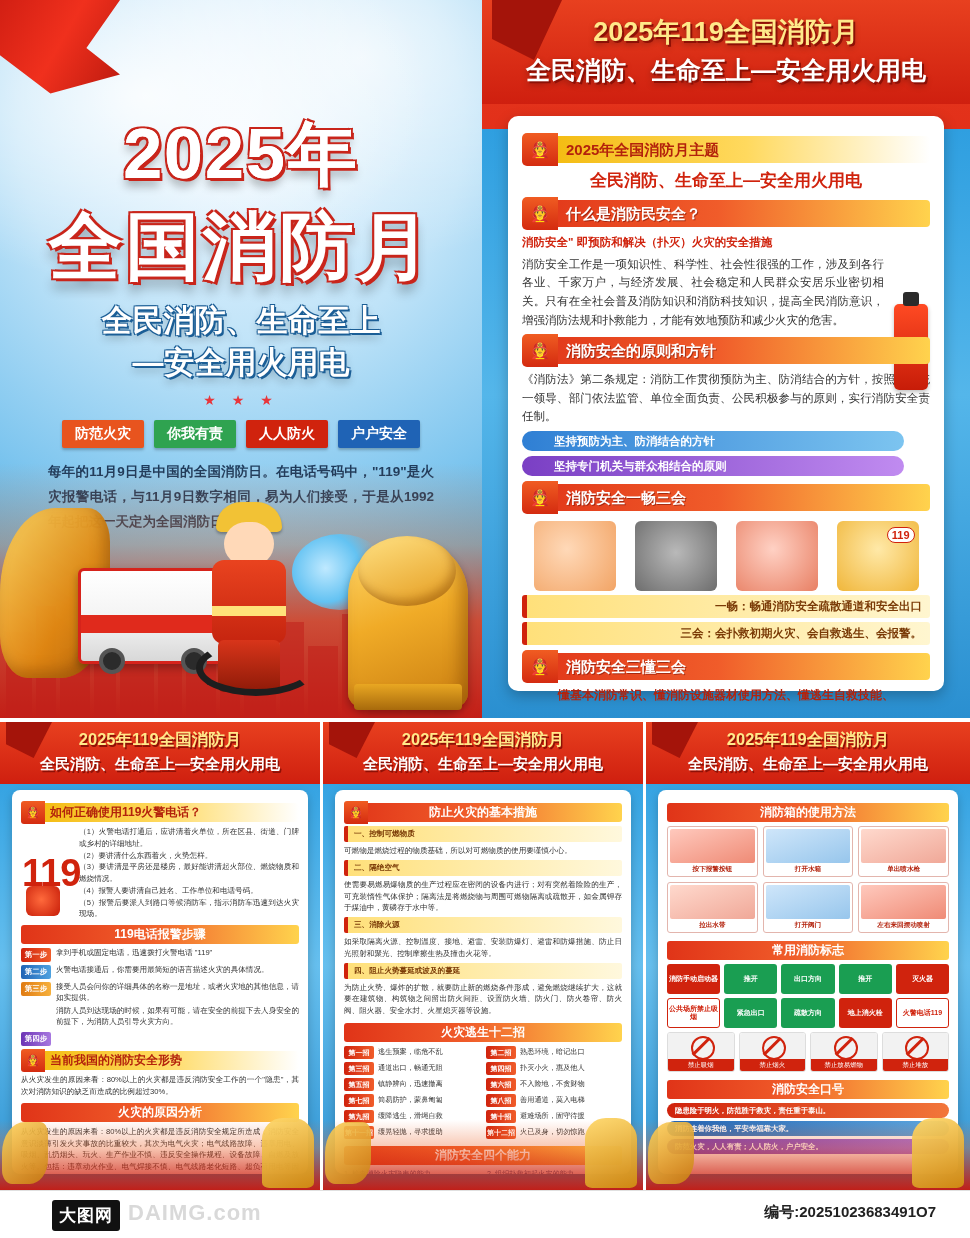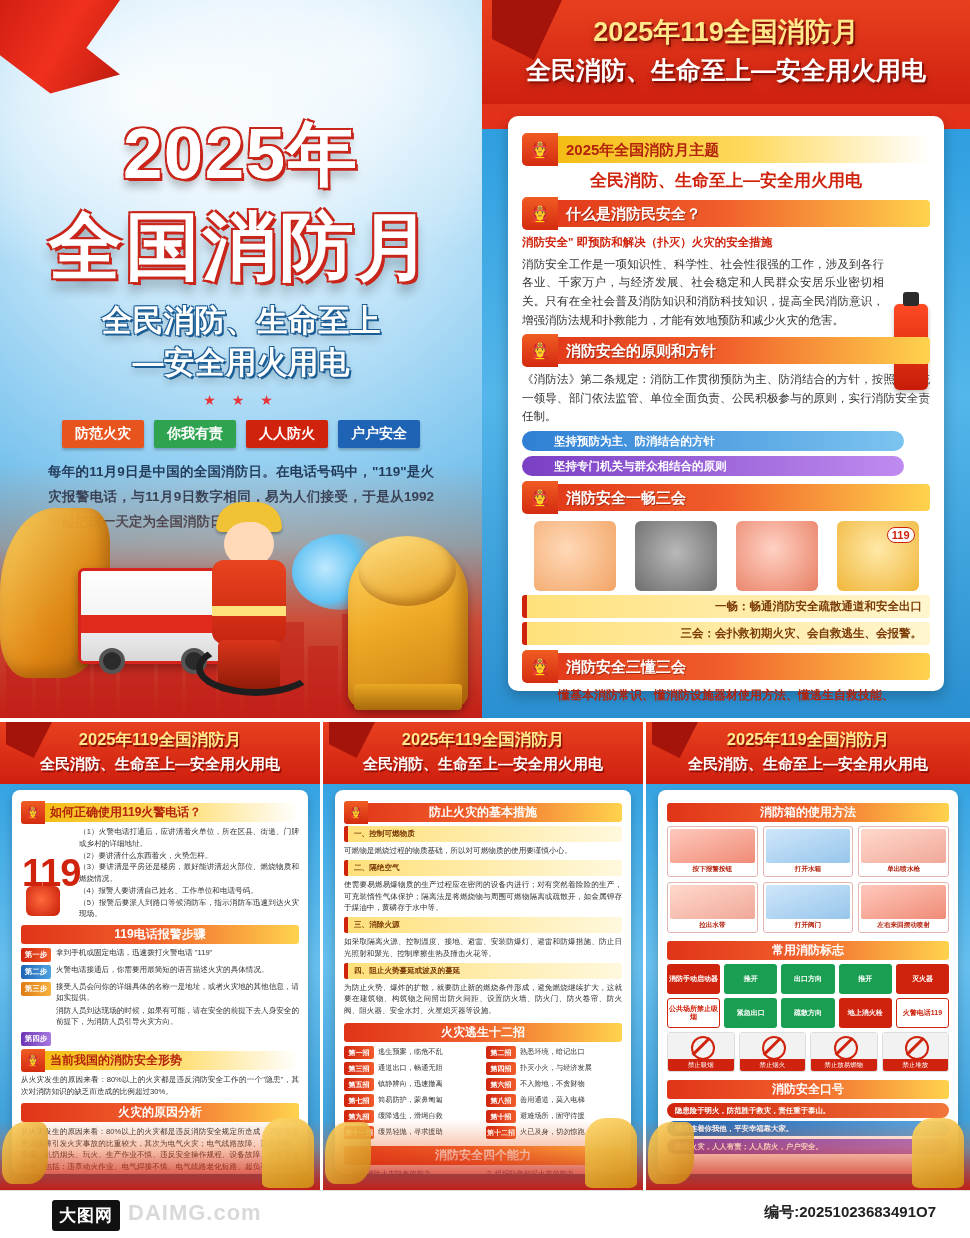--- a/index.html
+++ b/index.html
@@ -610,21 +610,21 @@
           <div class="g12">
               <div class="lbl">第二招</div>
               <div class="val">熟悉环境，暗记出口</div>
             </div>
           <div class="g12">
               <div class="lbl">第三招</div>
               <div class="val">通道出口，畅通无阻</div>
             </div>
           <div class="g12">
               <div class="lbl">第四招</div>
-              <div class="val">扑灭小火，与经济发展</div>
+              <div class="val">扑灭小火，惠及他人</div>
             </div>
           <div class="g12">
               <div class="lbl">第五招</div>
               <div class="val">镇静辨向，迅速撤离</div>
             </div>
           <div class="g12">
               <div class="lbl">第六招</div>
               <div class="val">不入险地，不贪财物</div>
             </div>
           <div class="g12">

